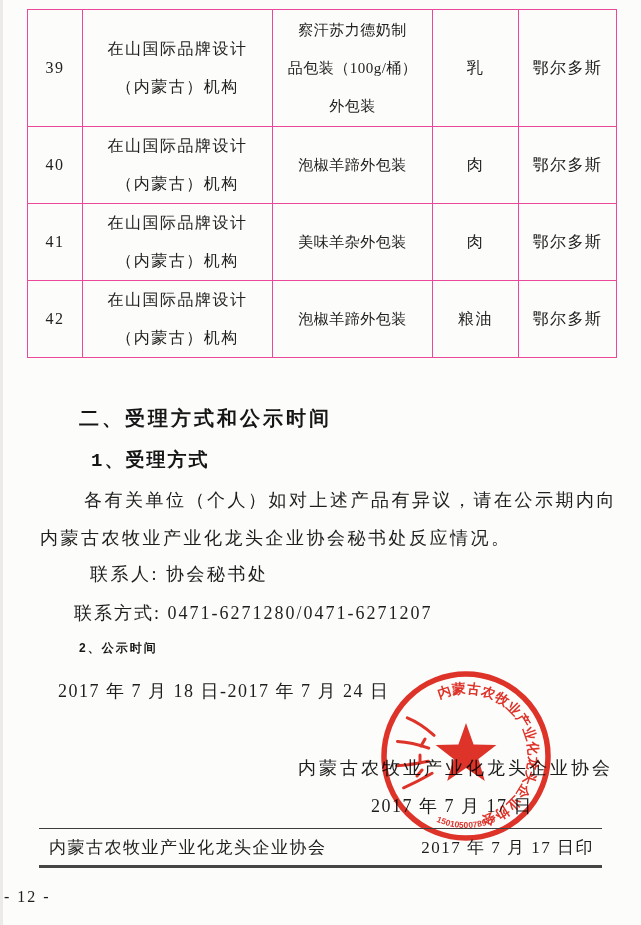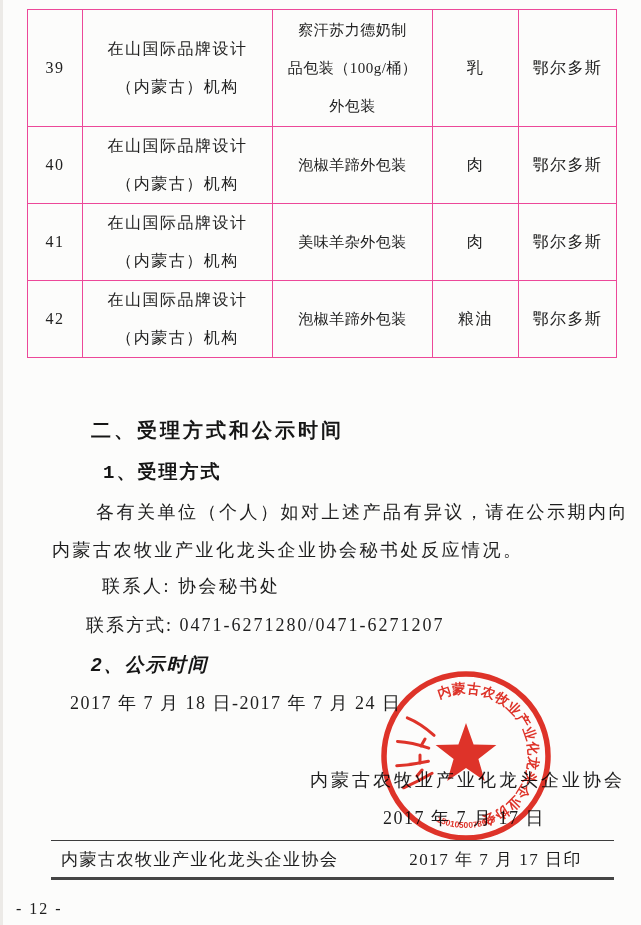--- a/index.html
+++ b/index.html
@@ -26,42 +26,42 @@
   col.c-org  { width:190px; }
   col.c-prod { width:160px; }
   col.c-cat  { width:86px; }
   col.c-city { width:98px; }
   tr.r39 { height:117px; }
   tr.r40 { height:77px; }
   tr.r41 { height:76px; }
   tr.r42 { height:77px; }
 
   
-  .abs { position:absolute; margin:16px; }
+  .abs { position:absolute; margin:4px; }
   .h-main {
     left:75px; top:401px;
     font-family:"Liberation Sans","DejaVu Sans",sans-serif;
     font-weight:700; font-size:20px; letter-spacing:3px; color:#161616;
   }
   .h-sub1 {
     left:87px; top:443px;
     font-family:Liberation Mono, monospace;
     font-weight:700; font-size:19px; letter-spacing:2px; color:#161616;
   }
   .notice {
     left:36px; top:477px; width:602px;
     font-size:18px; letter-spacing:2.5px; line-height:38px;
     text-indent:44px; white-space:pre-line;
   }
   .contact-person { left:86px; top:558px; font-size:18px; letter-spacing:2.5px; }
   .contact-method { left:70px; top:597px; font-size:18px; letter-spacing:2px; }
   .h-sub2 {
     left:75px; top:636px;
     font-family:"Liberation Sans","DejaVu Sans",sans-serif;
-    font-weight:700; font-size:19px; letter-spacing:2px; color:#161616;font-style:italic;
+    font-weight:700; font-size:12px; letter-spacing:2px; color:#161616;
   }
   .dates { left:54px; top:675px; font-size:18px; letter-spacing:1.5px; }
 
   .sig-org  { left:294px; top:752px; font-size:18px; letter-spacing:3px; }
   .sig-date { left:367px; top:790px; font-size:18px; letter-spacing:1.5px; }
 
   
   .seal {
     position:absolute; left:370px; top:660px; width:192px; height:192px;
     mix-blend-mode:multiply; opacity:.93; pointer-events:none;

